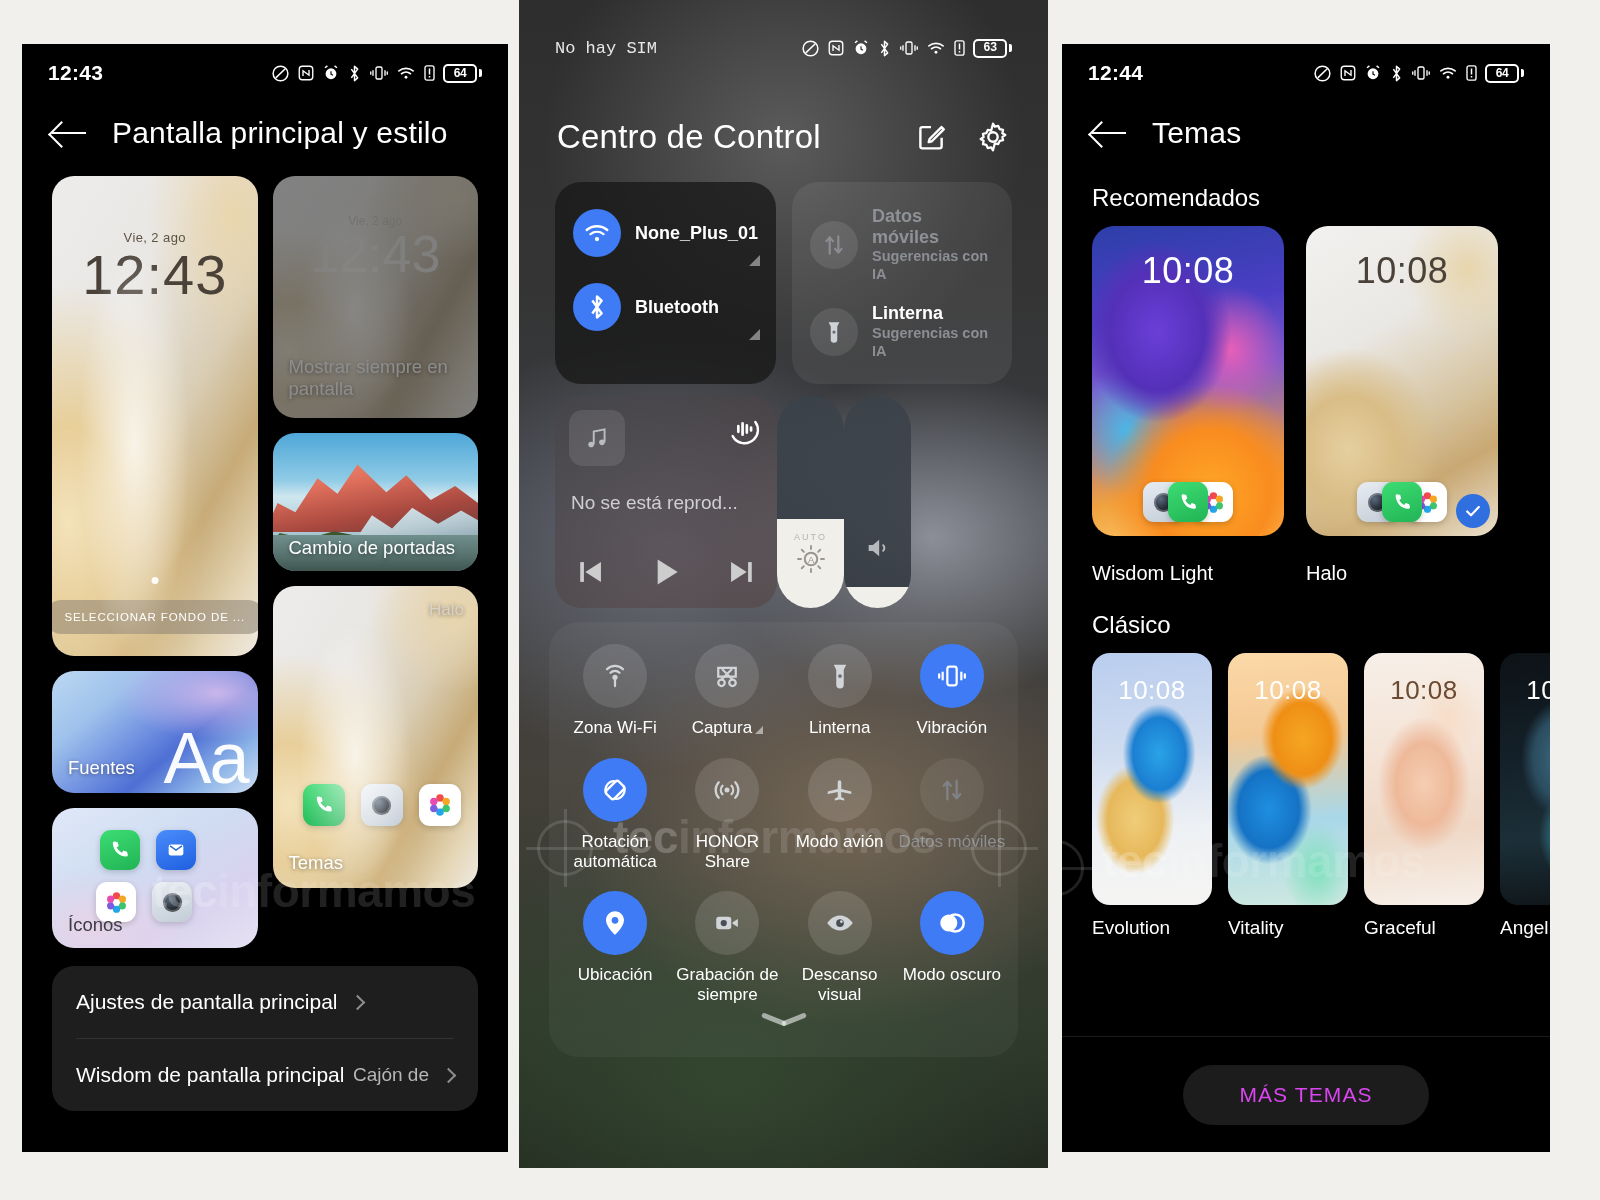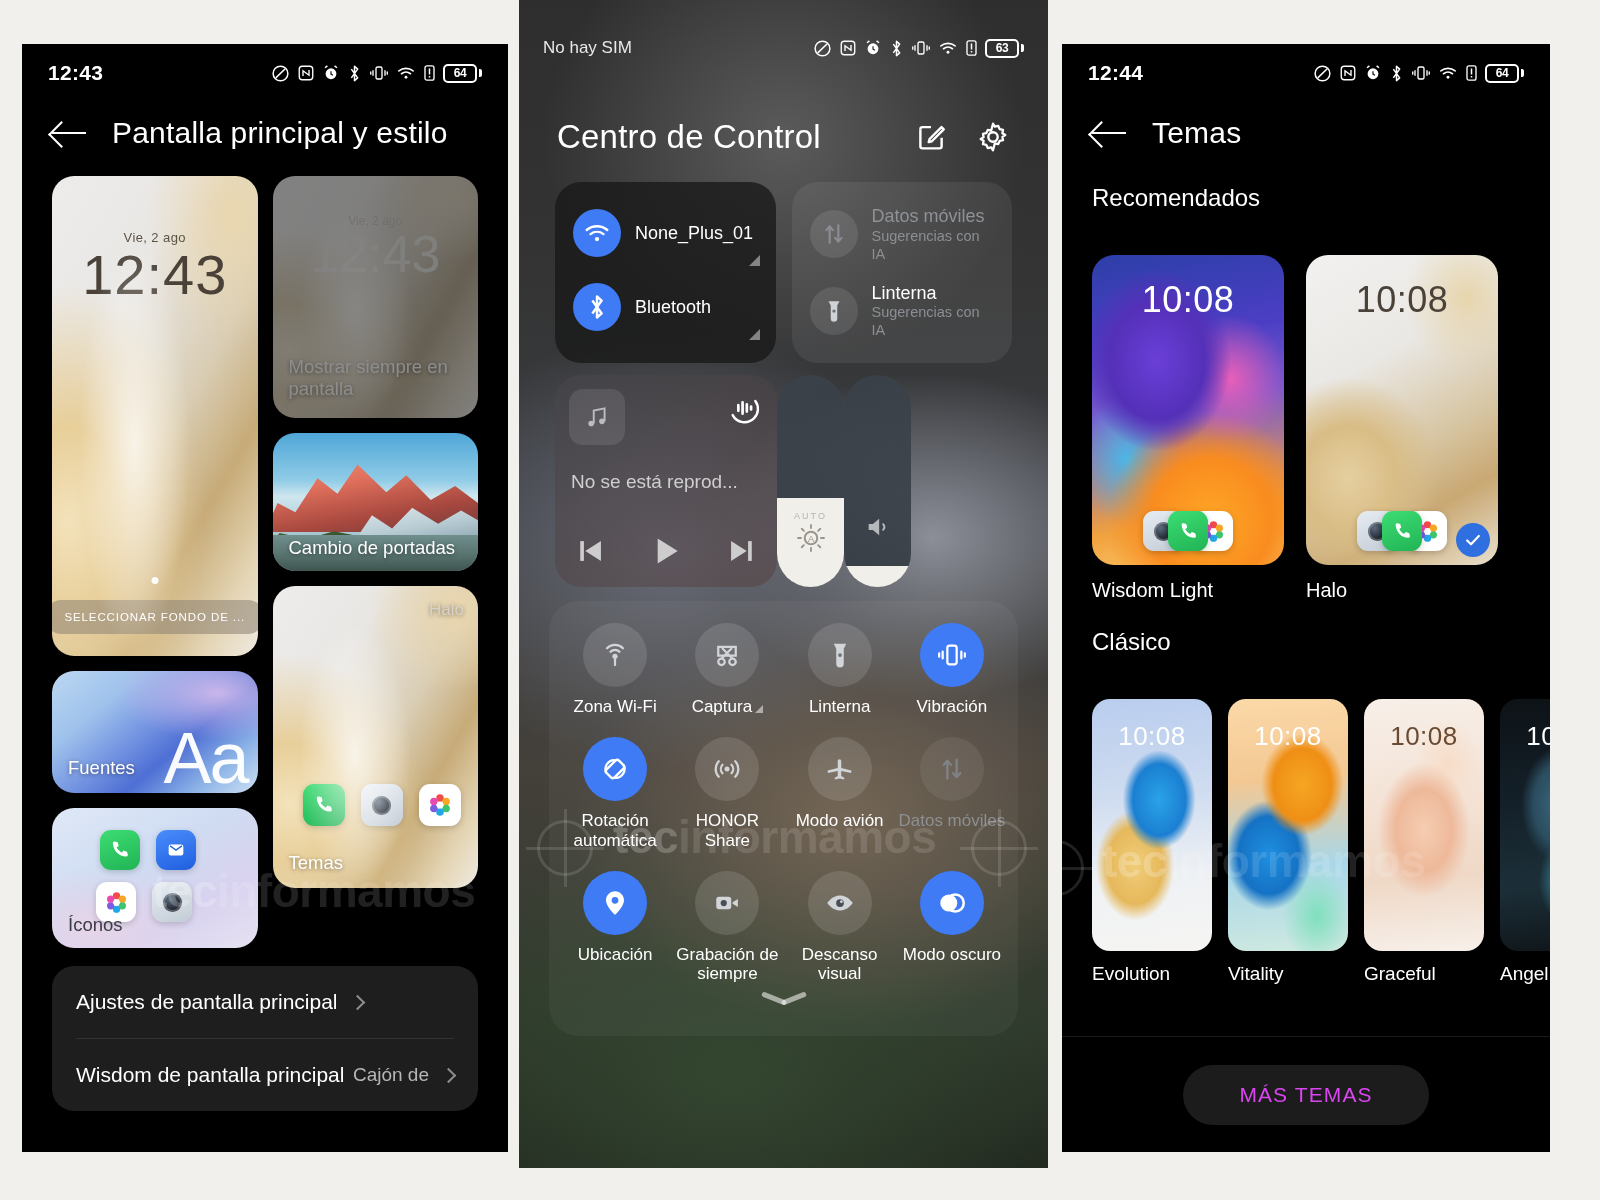--- a/index.html
+++ b/index.html
@@ -140,21 +140,21 @@
       radial-gradient(60% 20% at 78% 46%, #8c8f98 0%, rgba(140,143,152,0) 70%),
       radial-gradient(70% 24% at 62% 70%, #6e5f4e 0%, rgba(110,95,78,0) 75%),
       radial-gradient(80% 26% at 40% 92%, #33452f 0%, rgba(51,69,47,0) 78%),
       linear-gradient(180deg,#2e2e2e 0%, #343434 24%, #3a3d42 44%, #44403a 66%, #2f3a2c 88%, #222a20 100%);
   }
   .cc-inner { position:relative; }
   .cc-title-row { display:flex; align-items:center; padding:22px 38px 26px 38px; }
   .cc-title { color:#fff; font-size:33px; font-weight:400; letter-spacing:.2px; }
   .cc-acts { margin-left:auto; display:flex; gap:28px; align-items:center; }
 
-  .cc-grid { padding:0 36px; display:flex; gap:16px; }
+  .cc-grid { padding:0 36px; display:flex; gap:16px;font-weight:bold; }
   .cc-panel { border-radius:26px; padding:14px 16px; }
   .panel-left { width:222px; background:rgba(24,24,24,.78); }
   .panel-right{ width:222px; background:rgba(255,255,255,.07); }
   .conn-row { display:flex; align-items:center; gap:14px; padding:10px 2px; position:relative; min-height:74px;}
   .conn-ico { width:48px;height:48px;border-radius:50%;flex:0 0 48px;
               display:flex;align-items:center;justify-content:center; }
   .conn-ico.on { background:#3f7bf5; }
   .conn-ico.off{ background:rgba(255,255,255,.10); }
   .conn-txt { color:#fff; font-size:18px; line-height:1.15; }
   .conn-txt.dim { color:#8e9196; }
@@ -197,22 +197,22 @@
     content:""; position:absolute; top:2px; width:26px; height:5px; background:rgba(255,255,255,.55);
     border-radius:3px;
   }
   .cc-handle::before { left:0; transform:rotate(22deg); }
   .cc-handle::after  { right:0; transform:rotate(-22deg); }
 
   
   .sec-title { color:#fff; font-size:24px; padding:8px 30px 14px 30px; }
   .rec-row { display:flex; gap:22px; padding:0 30px; }
   .theme-big { width:192px; }
-  .theme-thumb { width:192px; height:310px; border-radius:22px; position:relative; overflow:hidden;margin-top:29px; }
-  .theme-name { color:#fff; font-size:20px; margin-top:14px; }
+  .theme-thumb { width:192px; height:310px; border-radius:22px; position:relative; overflow:hidden; }
+  .theme-name { color:#fff; font-size:20px; margin-top:26px; }
   .t-time { position:absolute; top:24px; left:0; right:0; text-align:center;
             font-size:36px; font-weight:400; letter-spacing:.5px; }
   .t-apps { position:absolute; bottom:14px; left:0; right:0; display:flex;
             justify-content:center; gap:10px; }
   .t-app { width:40px;height:40px;border-radius:11px;display:flex;
            align-items:center;justify-content:center; box-shadow:0 2px 6px rgba(0,0,0,.2);}
   .t-check { position:absolute; right:8px; bottom:8px; width:34px;height:34px;border-radius:50%;
              background:#2f6fe0; display:flex;align-items:center;justify-content:center; }
 
   .wall-wisdom{
@@ -433,21 +433,21 @@
 
     <div class="wm" style="left:130px; top:820px;">
       <b>tec</b><span>informamos</span>
     </div>
   </div>
 
   <div class="phone" id="phone-center">
     <div class="cc-bg"></div>
     <div class="cc-inner">
 
-      <div class="statusbar" style="height:96px; padding:0 24px;">
+      <div class="statusbar" style="height:96px; padding:0 36px;font-family:Liberation Mono, monospace;">
         <span class="sb-carrier">No hay SIM</span>
         <span class="sb-icons">
           <svg width="19" height="19" viewBox="0 0 24 24">
               <circle cx="12" cy="12" r="9.3" fill="none" stroke="#fff" stroke-width="1.9"></circle>
               <line x1="6" y1="17.5" x2="18" y2="6" stroke="#fff" stroke-width="1.9"></line>
             </svg>
           <svg width="18" height="18" viewBox="0 0 24 24">
               <rect x="3" y="3" width="18" height="18" rx="4" fill="none" stroke="#fff" stroke-width="1.8"></rect>
               <path d="M8 16V9l8 6V8" fill="none" stroke="#fff" stroke-width="1.8"></path>
             </svg>

